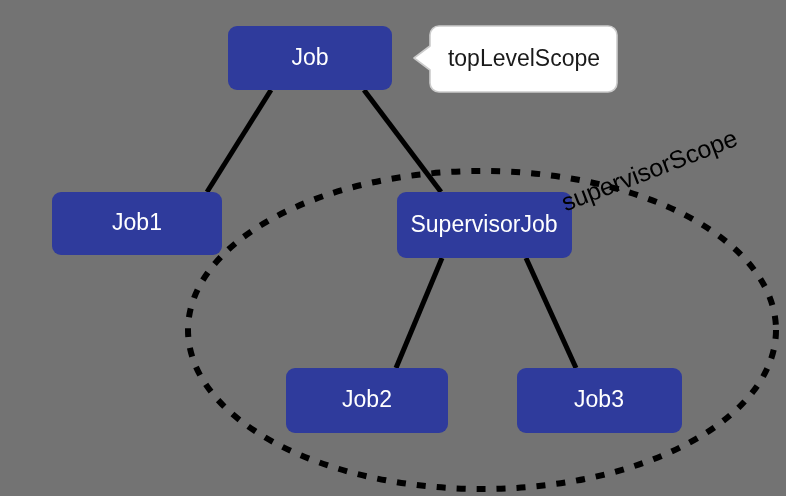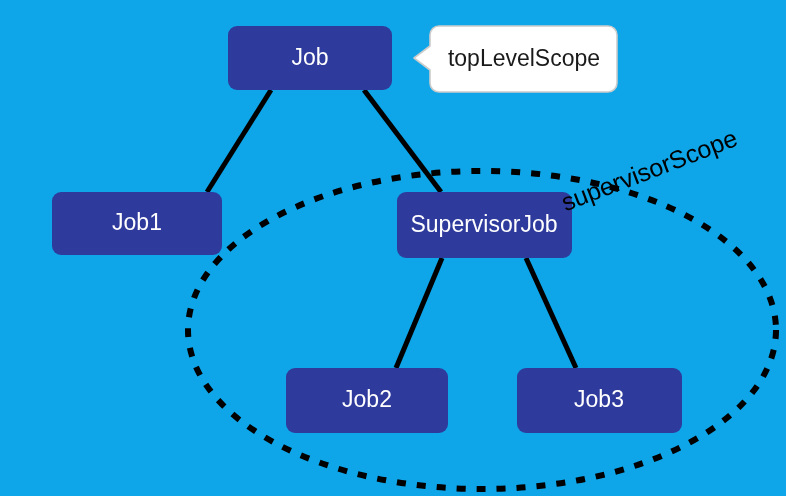--- a/index.html
+++ b/index.html
@@ -8,21 +8,21 @@
     padding: 0;
     background: #ffffff;
   }
   body {
     font-family: "Liberation Sans", sans-serif;
   }
   #canvas {
     position: relative;
     width: 786px;
     height: 496px;
-    background: #0ea5e9;
+    background: #737373;
     overflow: hidden;
   }
   #diagram-svg {
     position: absolute;
     left: 0;
     top: 0;
     width: 786px;
     height: 496px;
   }
   .node-label {

